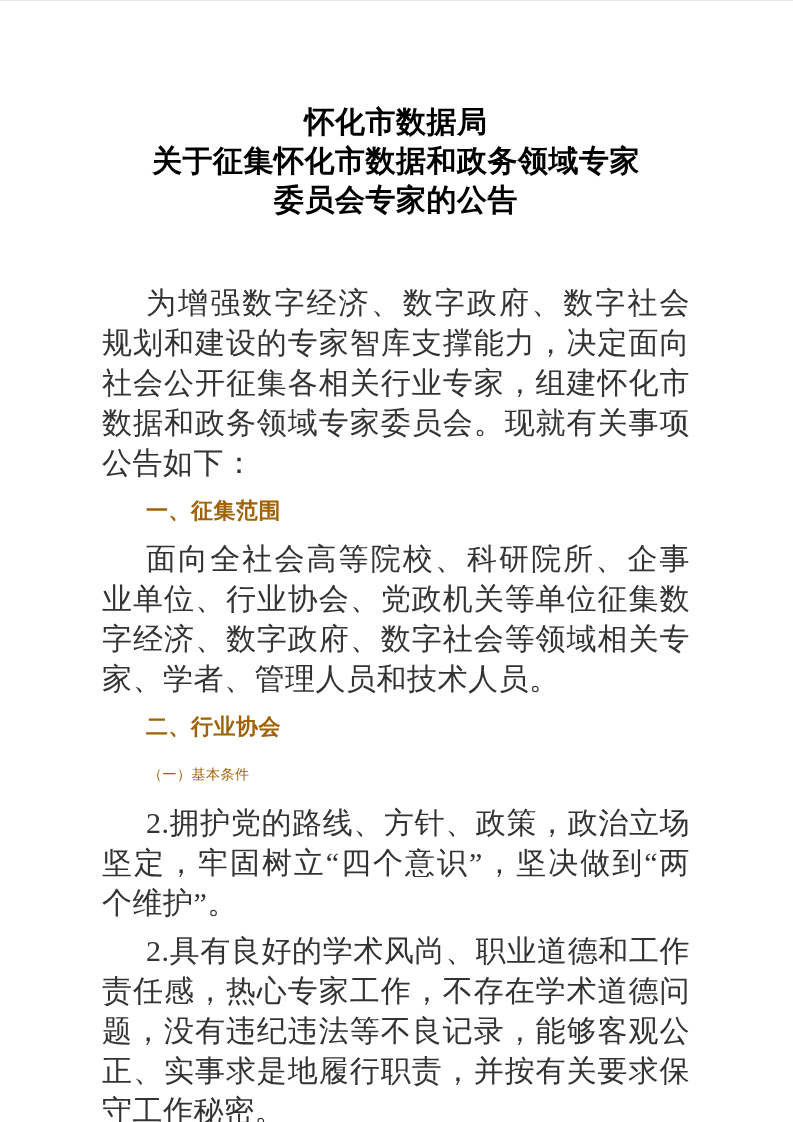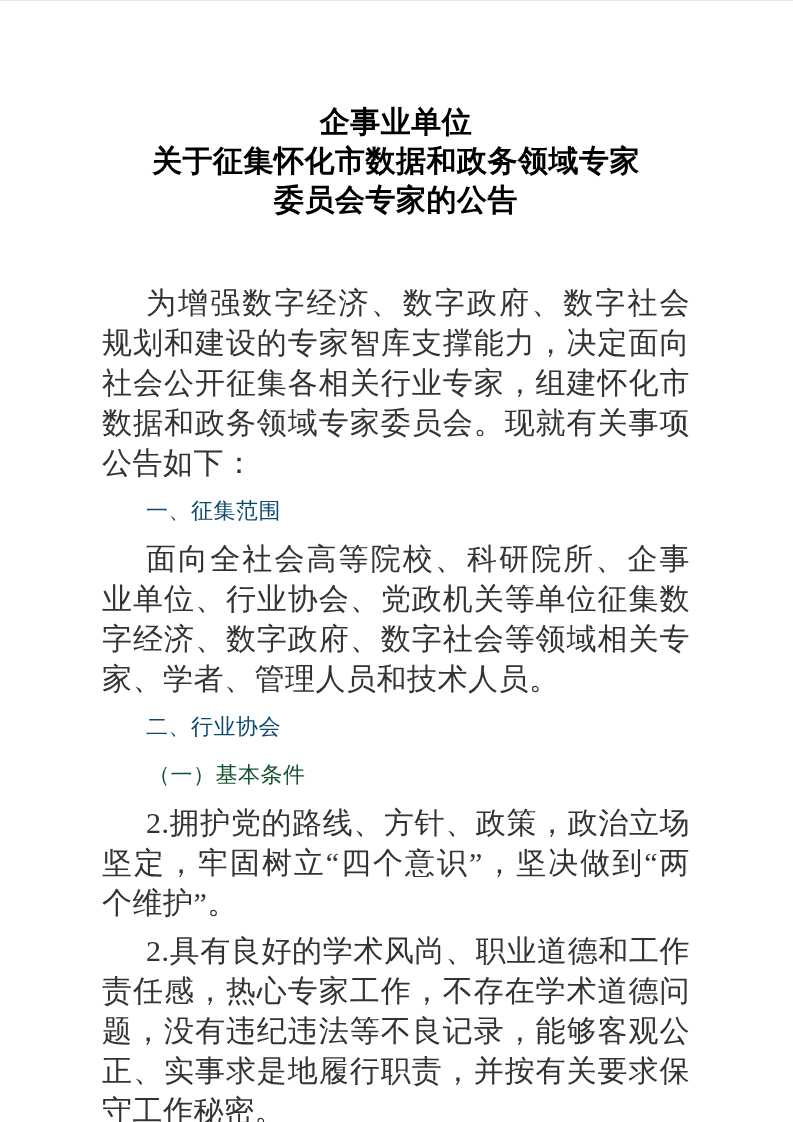--- a/index.html
+++ b/index.html
@@ -35,46 +35,46 @@
     font-size: 30px;
     line-height: 40px;
     letter-spacing: 0.5px;
     color: #333333;
     text-align: justify;
     text-indent: 44px;
     margin: 0 0 8px 0;
   }
   .section-heading {
     font-family: "Liberation Sans", "DejaVu Sans", sans-serif;
-    font-weight: normal;
+    font-weight: bold;
     font-size: 22px;
     line-height: 40px;
     letter-spacing: 0.5px;
-    color: #0c4a6e;
+    color: #a16207;
     text-indent: 44px;
     margin: 0 0 8px 0;
   }
   .subsection-heading {
     font-family: "Liberation Serif", "DejaVu Serif", serif;
     font-weight: normal;
-    font-size: 22px;
+    font-size: 14px;
     line-height: 40px;
     letter-spacing: 0.5px;
-    color: #14532d;
+    color: #a16207;
     text-indent: 46px;
     margin: 0 0 8px 0;
   }
 </style>
 </head>
 <body>
 
 <div class="page">
 
   <div class="doc-title">
-    <div>企事业单位</div>
+    <div>怀化市数据局</div>
     <div>关于征集怀化市数据和政务领域专家</div>
     <div>委员会专家的公告</div>
   </div>
 
   <p class="para">为增强数字经济、数字政府、数字社会规划和建设的专家智库支撑能力，决定面向社会公开征集各相关行业专家，组建怀化市数据和政务领域专家委员会。现就有关事项公告如下：</p>
 
   <h2 class="section-heading">一、征集范围</h2>
 
   <p class="para">面向全社会高等院校、科研院所、企事业单位、行业协会、党政机关等单位征集数字经济、数字政府、数字社会等领域相关专家、学者、管理人员和技术人员。</p>
 

